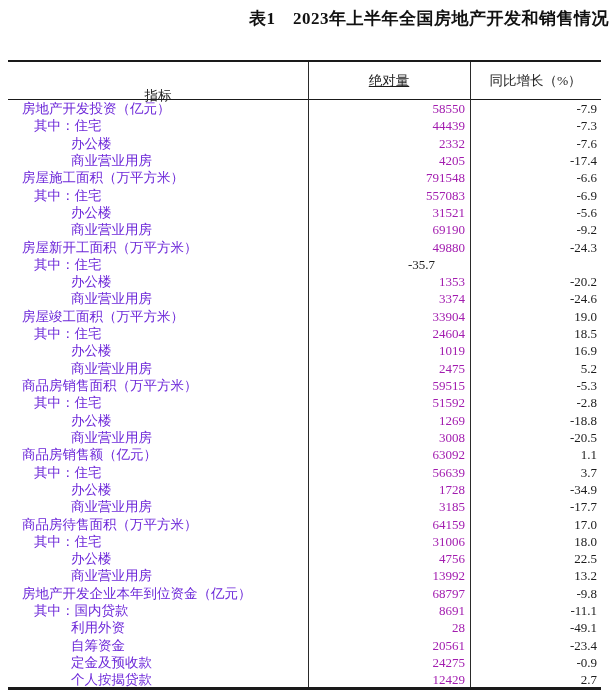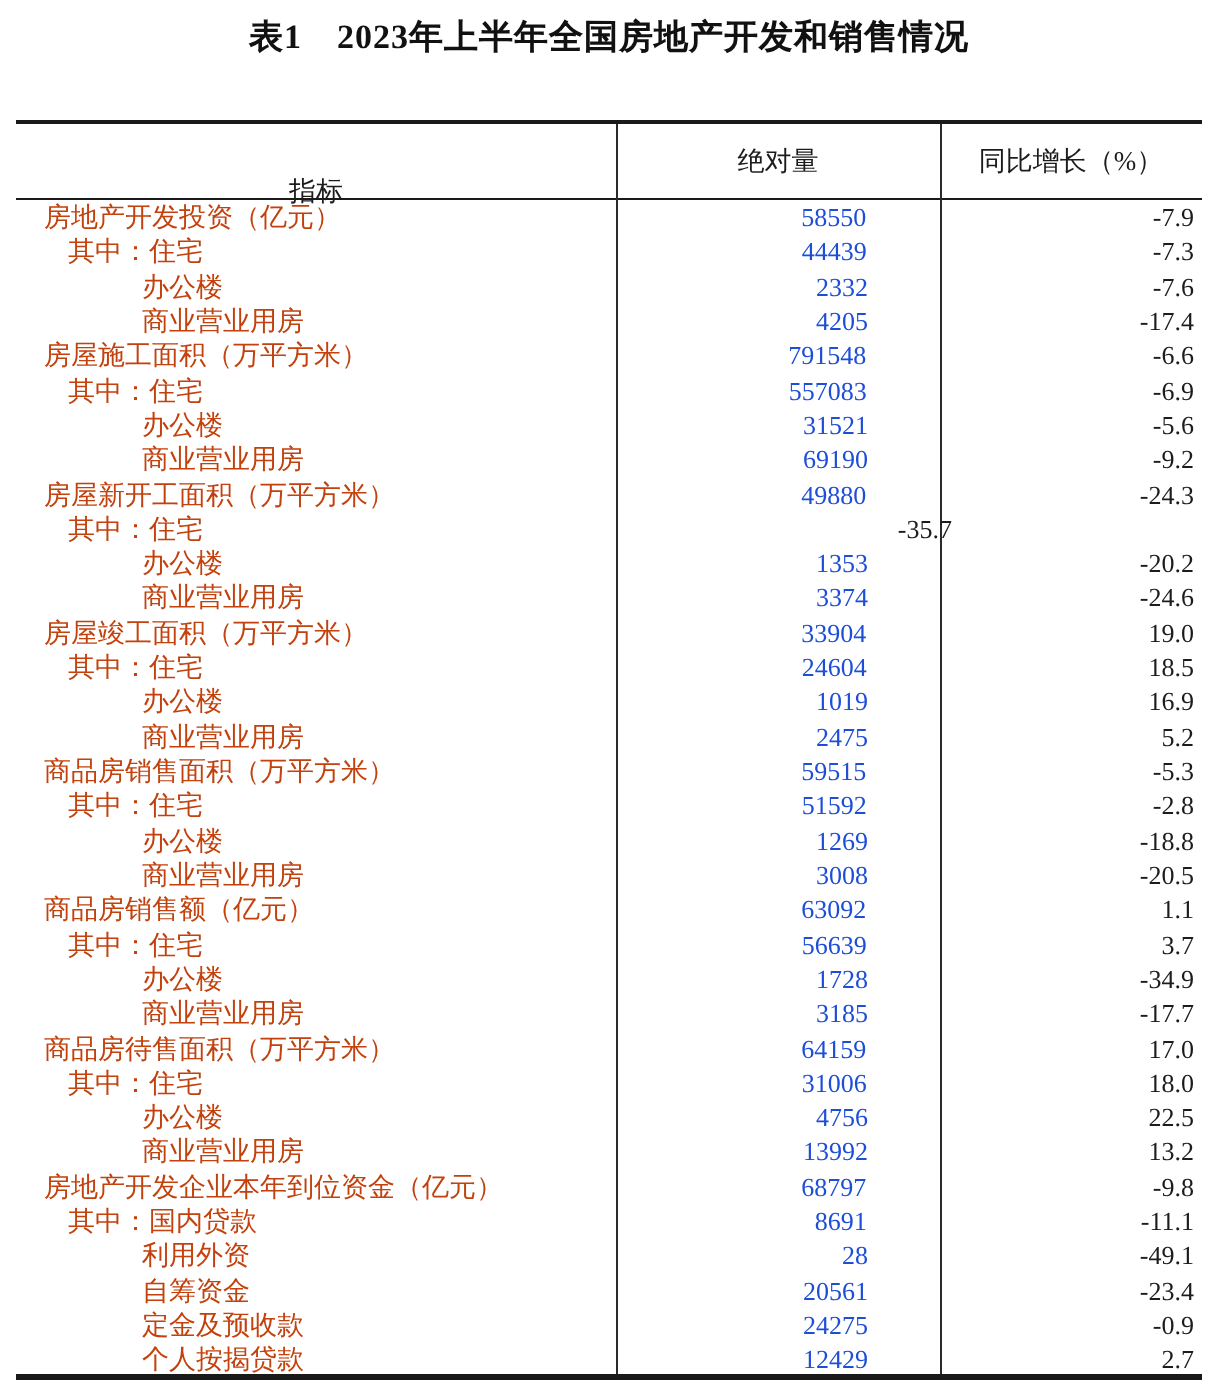--- a/index.html
+++ b/index.html
@@ -7,21 +7,21 @@
     width: 609px; height: 700px;
     background: #ffffff;
     font-family: "Liberation Serif", "DejaVu Serif", serif;
     color: #1c1c1c;
     overflow: hidden;
   }
   .page { position: relative; width: 609px; height: 700px; background:#fff; }
 
   .title {
     position: absolute; top: 7px; left: 0; width: 609px;
-    text-align: center; font-weight: bold; font-size: 17px;
+    text-align: right; font-weight: bold; font-size: 17px;
     letter-spacing: 0.5px; color: #111;
     white-space: pre;
   }
 
   .stats-table {
     position: absolute; left: 8px; top: 60px;
     width: 593px; height: 630px;
     border-top: 2px solid #1a1a1a;
     border-bottom: 3px solid #1a1a1a;
     box-sizing: border-box;
@@ -34,40 +34,40 @@
   .vline.v2 { left: 462px; }
 
   .thead {
     display: flex; height: 38px;
     border-bottom: 1.5px solid #1a1a1a;
     box-sizing: border-box;
     align-items: center;
   }
   .thead .hc { font-size: 13.5px; text-align: center; color: #1c1c1c; }
   .hc.h1 { width: 300px; margin-top: 30px; }
-  .hc.h2 { width: 162px; }
+  .hc.h2 { width: 162px; text-decoration: underline; }
   .hc.h3 { width: 131px; }
 
   .tbody { position: relative; }
   .row { display: flex; height: 17.32px; line-height: 17.32px; }
   .c1 {
     width: 300px; box-sizing: border-box;
     font-size: 13.5px; white-space: nowrap; overflow: hidden;
-    color: #c2410c;
+    color: #6d28d9;
   }
   .indent-0 { padding-left: 14px; }
   .indent-1 { padding-left: 26px; }
   .indent-2 { padding-left: 63px; }
   .c2 {
     width: 162px; box-sizing: border-box; text-align: right;
-    padding-right: 5px; font-size: 13px; color: #1d4ed8;
+    padding-right: 5px; font-size: 13px; color: #a21caf;
   }
   .c3 {
     width: 131px; box-sizing: border-box; text-align: right;
-    padding-right: 4px; font-size: 13px; color: #1c1c1c; margin-left: 41px;
+    padding-right: 4px; font-size: 13px; color: #1c1c1c;
   }
 </style>
 </head>
 <body>
 
 <div class="page">
 
   <div class="title">表1　2023年上半年全国房地产开发和销售情况</div>
 
   <div class="stats-table">

